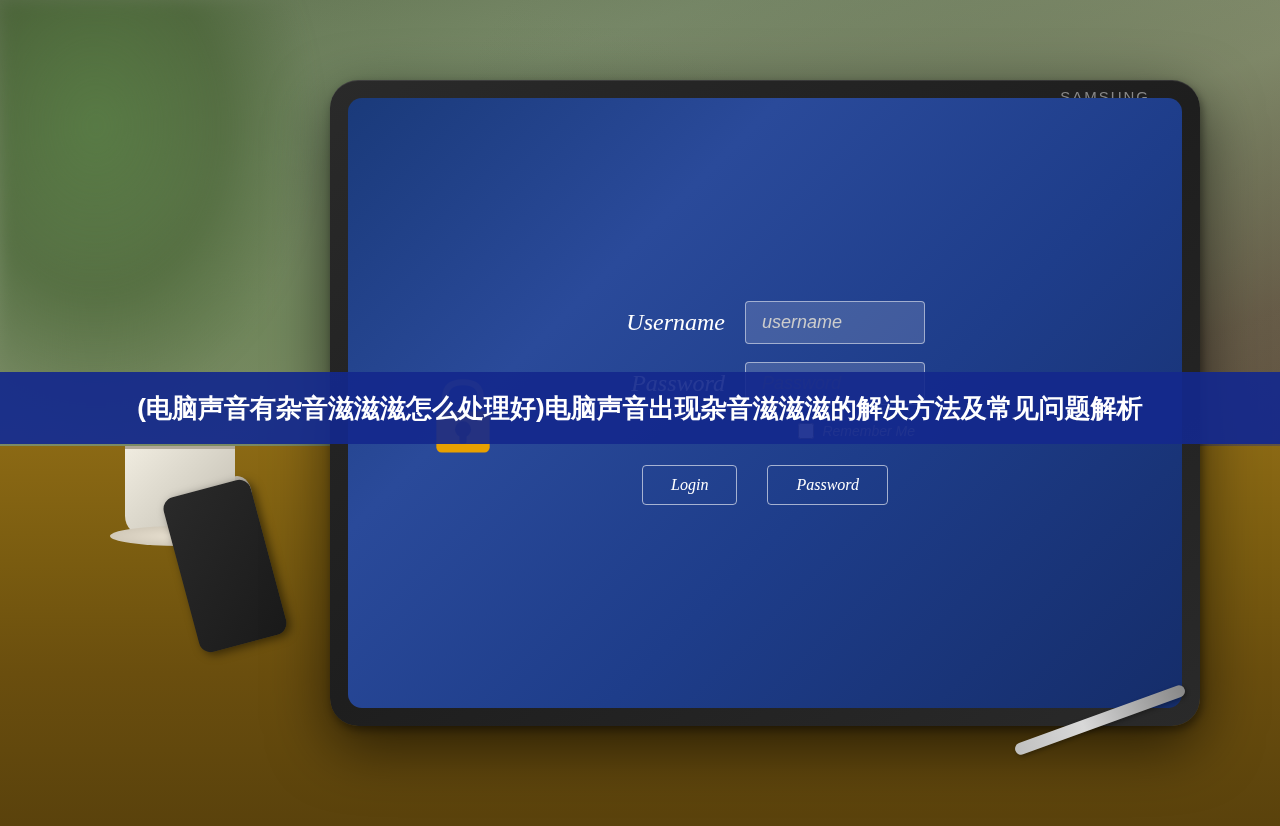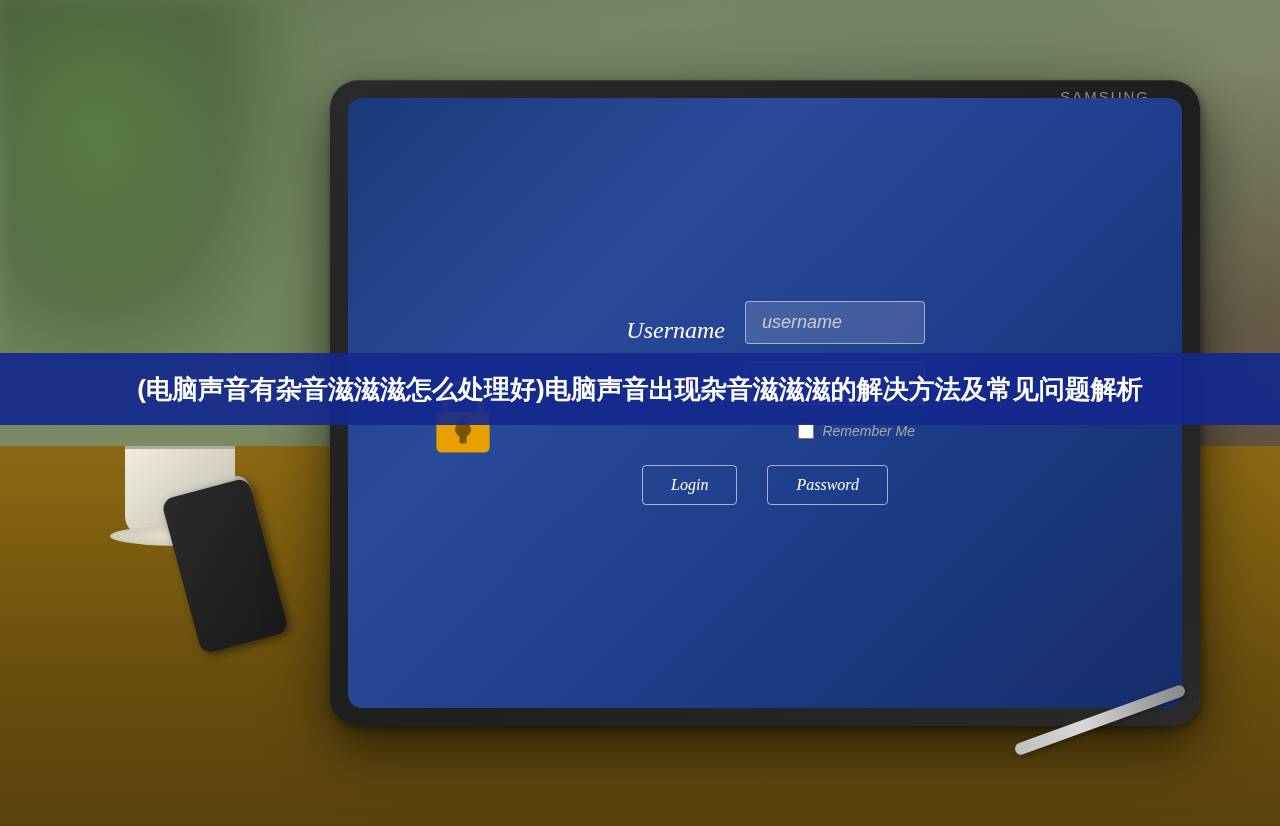--- a/index.html
+++ b/index.html
@@ -151,21 +151,21 @@
       flex-direction: column;
       align-items: center;
       gap: 18px;
       padding: 30px;
       position: relative;
       z-index: 2;
     }
 
     .form-row {
       display: flex;
-      align-items: flex-end;
+      align-items: center;
       gap: 20px;
     }
 
     .form-label {
       color: #ffffff;
       font-size: 24px;
       font-style: italic;
       font-weight: 400;
       min-width: 120px;
       text-align: right;
@@ -233,21 +233,21 @@
     }
 
     .lock-icon {
       width: 70px;
       height: 80px;
     }
 
     
     .article-banner {
       position: absolute;
-      top: 353px;
+      top: 372px;
       left: 0;
       right: 0;
       background: rgba(20, 40, 140, 0.92);
       padding: 18px 60px;
       z-index: 10;
     }
 
     .article-title {
       color: #ffffff;
       font-size: 26px;

